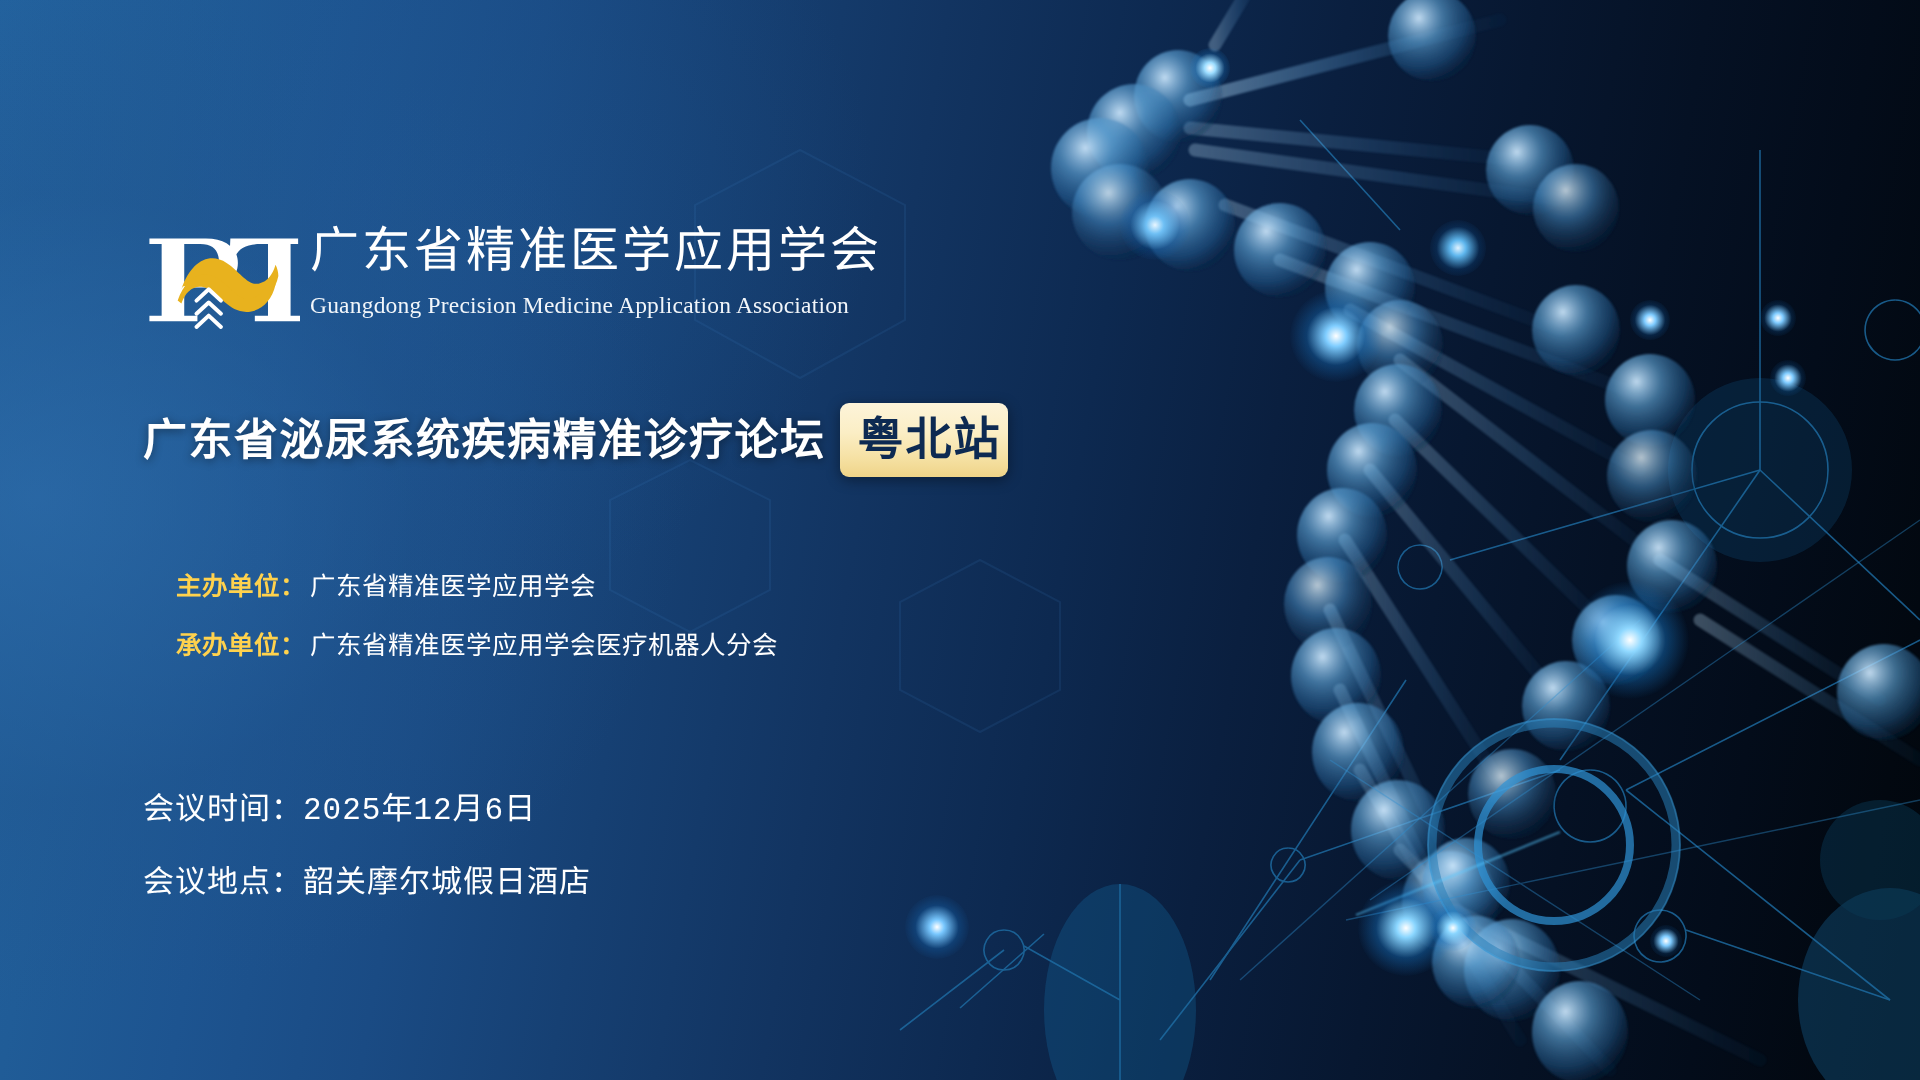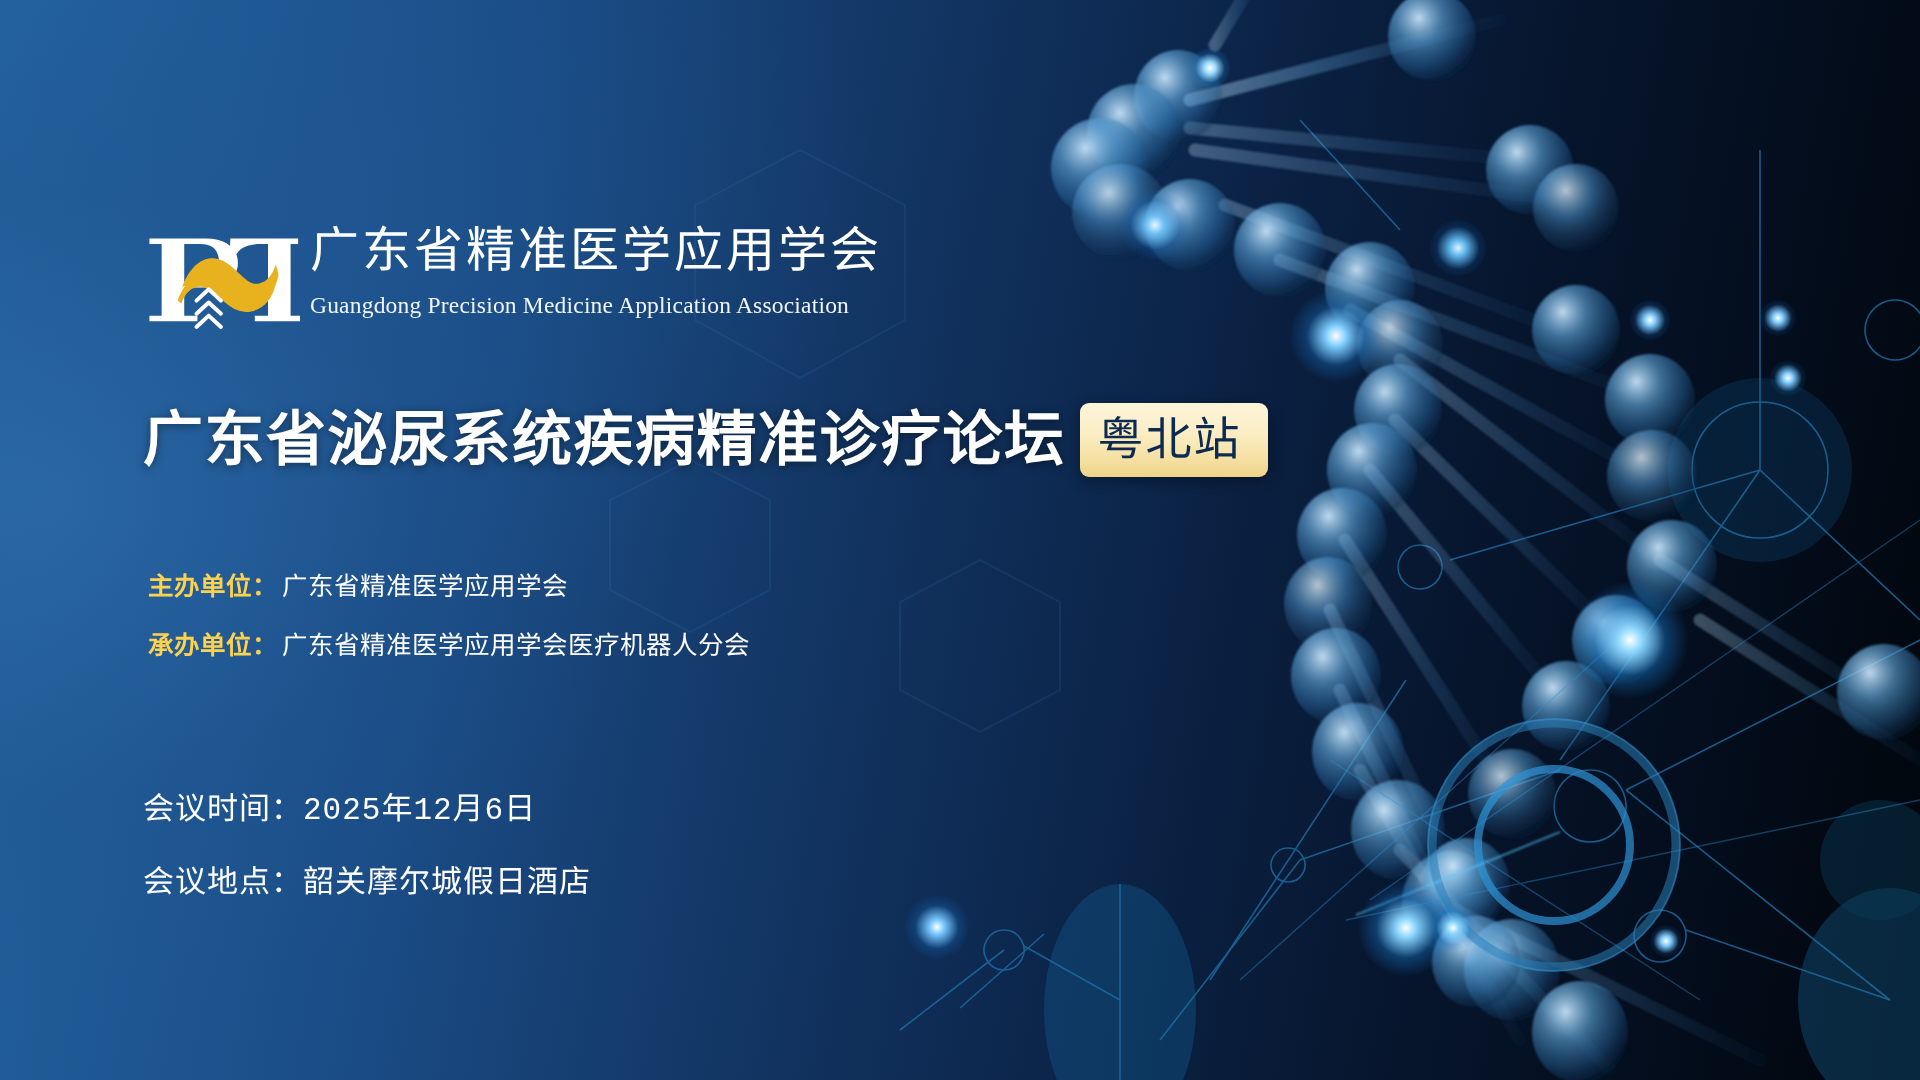--- a/index.html
+++ b/index.html
@@ -40,35 +40,35 @@
   }
   .logo-en{
     font-family:"Liberation Serif","DejaVu Serif",serif;
     font-size:23.5px;color:#f2f6fa;letter-spacing:.2px;margin-top:17px;white-space:nowrap;
   }
 
   
   .title-row{position:absolute;left:143px;top:403px;display:flex;align-items:center;white-space:nowrap;}
   .title-main{
     font-family:"Liberation Sans","DejaVu Sans",sans-serif;
-    font-weight:700;font-size:60px;line-height:1;color:#ffffff;letter-spacing:1.5px;
+    font-weight:700;font-size:44px;line-height:1;color:#ffffff;letter-spacing:1.5px;
     text-shadow:0 2px 10px rgba(0,0,0,.45);
   }
   .title-badge{
     margin-left:14px;
     background:linear-gradient(180deg,#fdf4da 0%,#fbeec5 40%,#f6e2a6 72%,#efd488 100%);
-    color:#0d2a52;font-weight:400;font-size:46px;line-height:1;
-    padding:13px 26px 15px 18px;border-radius:9px;letter-spacing:2px;
+    color:#0d2a52;font-weight:700;font-size:46px;line-height:1;
+    padding:13px 6px 15px 18px;border-radius:9px;letter-spacing:2px;
     box-shadow:0 3px 14px rgba(0,0,0,.40);
   }
 
   
   .org-block{position:absolute;left:148px;top:565px;}
   .org-line{display:flex;align-items:baseline;margin-bottom:22px;white-space:nowrap;}
-  .org-label{color:#ffd24d;font-weight:700;font-size:25.5px;letter-spacing:.5px;}
+  .org-label{color:#ffd24d;font-weight:700;font-size:25.5px;letter-spacing:.5px;margin-left:28px;}
   .org-value{color:#ffffff;font-size:25.5px;letter-spacing:.5px;margin-left:4px;}
 
   
   .meta-block{position:absolute;left:143px;top:783px;}
   .meta-line{color:#ffffff;font-size:31px;letter-spacing:1px;margin-bottom:28px;white-space:nowrap;font-family:Liberation Mono, monospace;}
 </style>
 </head>
 <body>
 
 <div id="poster">

